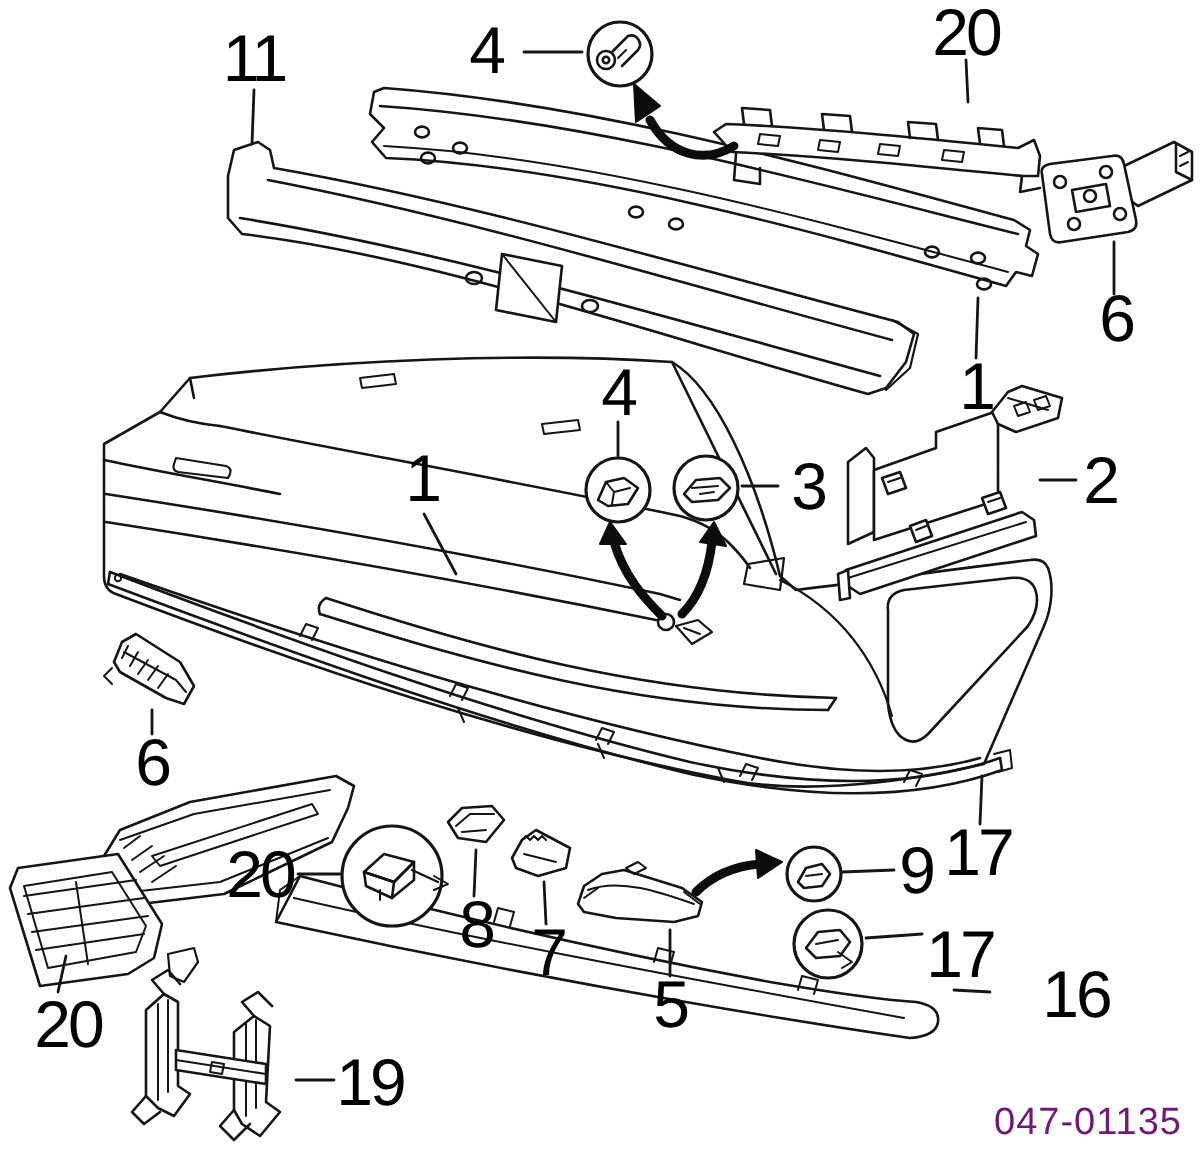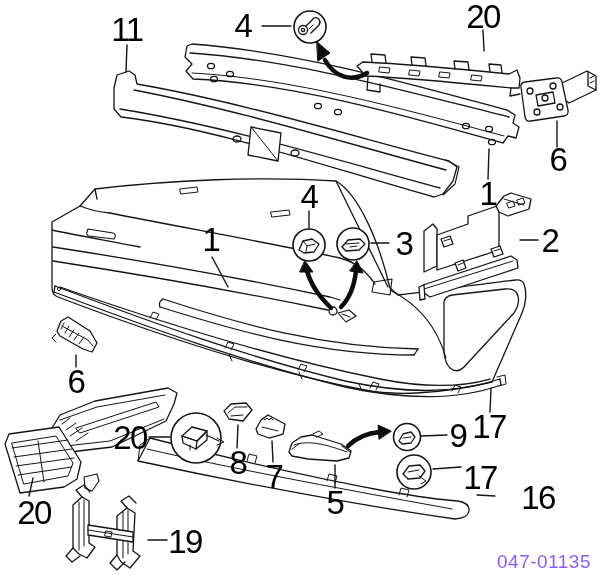--- a/index.html
+++ b/index.html
@@ -1,21 +1,21 @@
 <!DOCTYPE html>
 <html><head>
 <meta charset="utf-8">
 <style>
   html,body{margin:0;padding:0;background:#fff;}
   .stage{position:relative;width:600px;height:584px;background:#fff;overflow:hidden;
          font-family:"Liberation Sans",sans-serif;}
   .stage svg{position:absolute;left:0;top:0;}
   .callout{position:absolute;transform:translate(-50%,-50%);font-weight:normal;
            font-size:33px;letter-spacing:-1.5px;color:#000;line-height:1;white-space:nowrap;}
-  .figure-code{position:absolute;left:497px;top:551px;font-size:19px;color:#8b5cf6;
+  .figure-code{position:absolute;left:497px;top:551px;font-size:19px;color:#701a75;
                letter-spacing:.5px;}
 </style>
 </head>
 <body>
 
 <div class="stage">
 
 <svg width="600" height="584" viewBox="0 0 600 584" stroke="#151515" fill="none" stroke-width="1.3" stroke-linejoin="round" stroke-linecap="round">
 
   <g>

